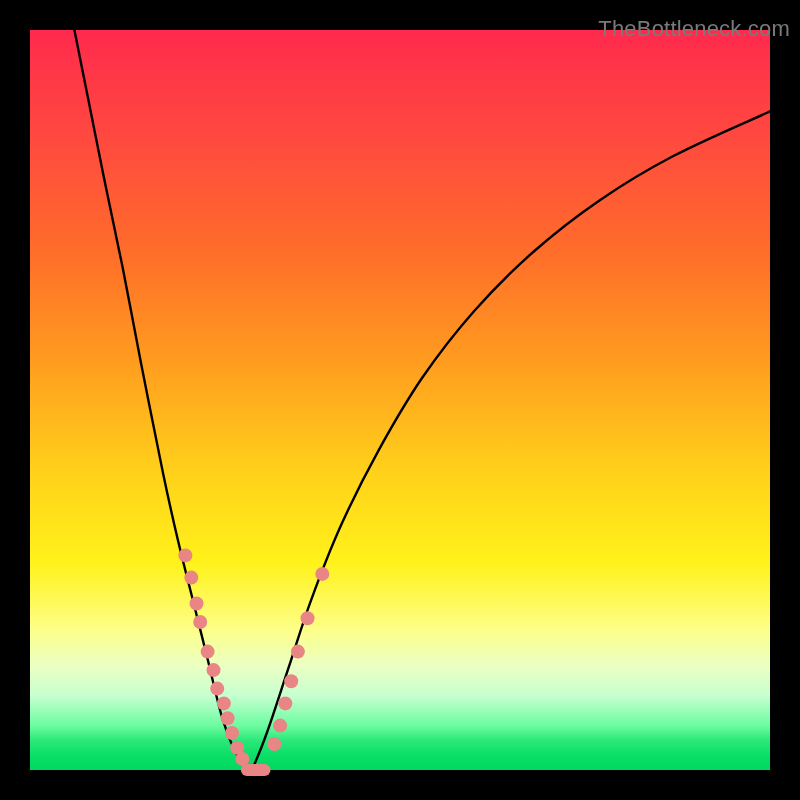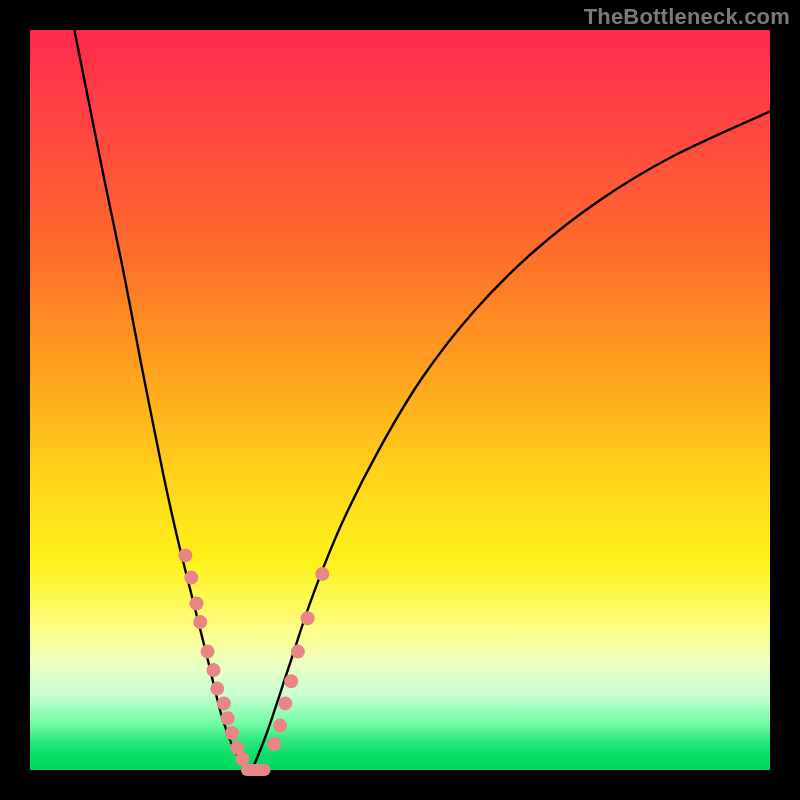--- a/index.html
+++ b/index.html
@@ -33,25 +33,25 @@
       #eaffc4 86%,
       #c6ffd0 90%,
       #6cfca0 94%,
       #2be87a 96%,
       #0adf67 98%,
       #00d85f 100%
     );
   }
   .watermark {
     position: absolute;
-    top: 4px;
+    top: 16px;
     right: 10px;
     font-family: Arial, Helvetica, sans-serif;
     font-size: 22px;
-    font-weight: 700;
+    font-weight: 400;
     color: #7a7a7a;
     letter-spacing: 0.2px;
     user-select: none;
     margin-left: 31px;
   }
   svg.curves {
     position: absolute;
     left: 30px;
     top: 30px;
     width: 740px;

